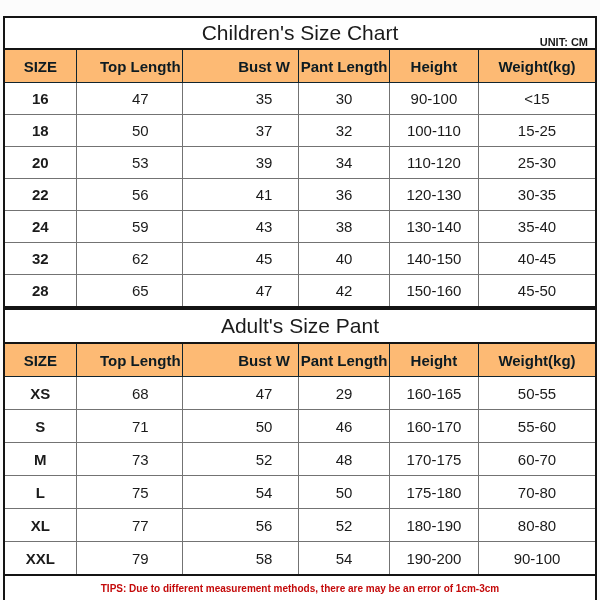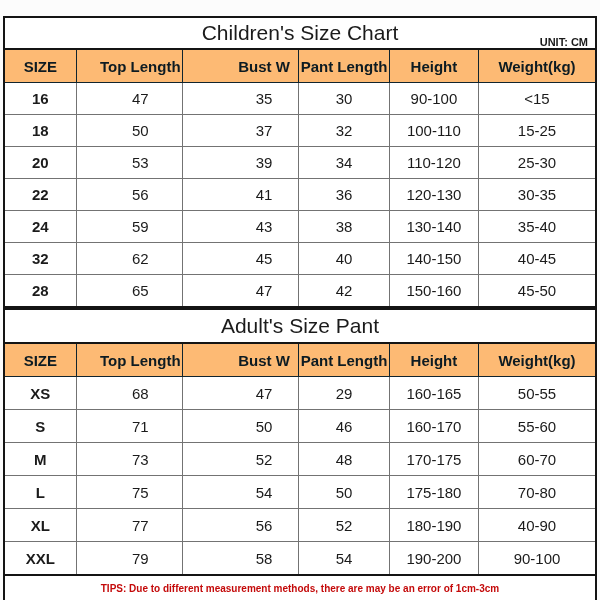--- a/index.html
+++ b/index.html
@@ -208,21 +208,21 @@
             <td>50</td>
             <td>175-180</td>
             <td>70-80</td>
           </tr>
           <tr>
             <td>XL</td>
             <td>77</td>
             <td>56</td>
             <td>52</td>
             <td>180-190</td>
-            <td>40-90</td>
+            <td>80-80</td>
           </tr>
           <tr>
             <td>XXL</td>
             <td>79</td>
             <td>58</td>
             <td>54</td>
             <td>190-200</td>
             <td>90-100</td>
           </tr>
         </tbody>

